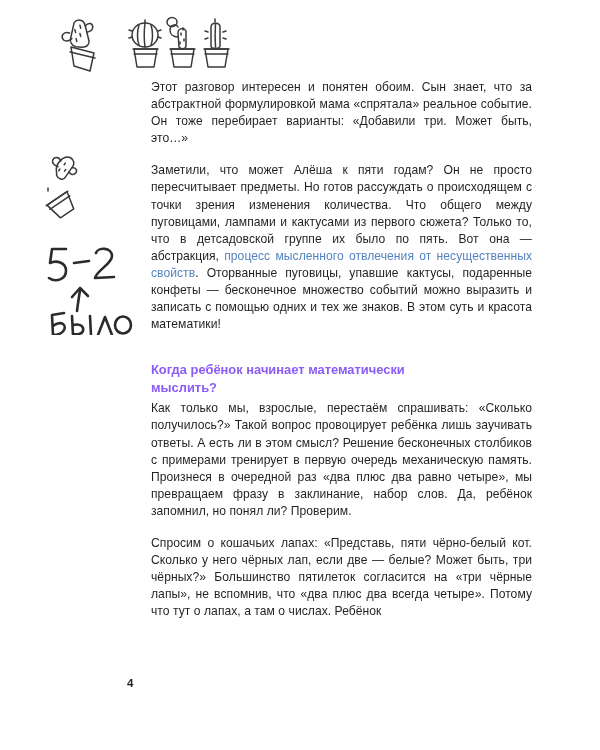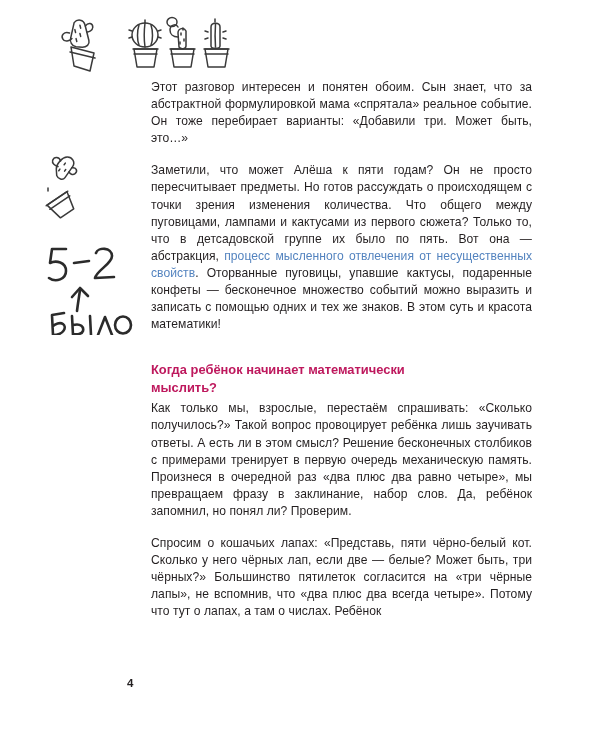--- a/index.html
+++ b/index.html
@@ -48,21 +48,21 @@
   }
   p.body-par:last-child { margin-bottom: 0; }
 
   .section-heading {
     margin: 0;
     padding-top: 13px;
     padding-bottom: 4px;
     font-size: 12.9px;
     line-height: 17.5px;
     font-weight: bold;
-    color: #be185d;
+    color: #8b5cf6;
     width: 300px;
   }
 
   .link-blue {
     color: #5383bf;
   }
 
   .page-number {
     position: absolute;
     left: 127px;

